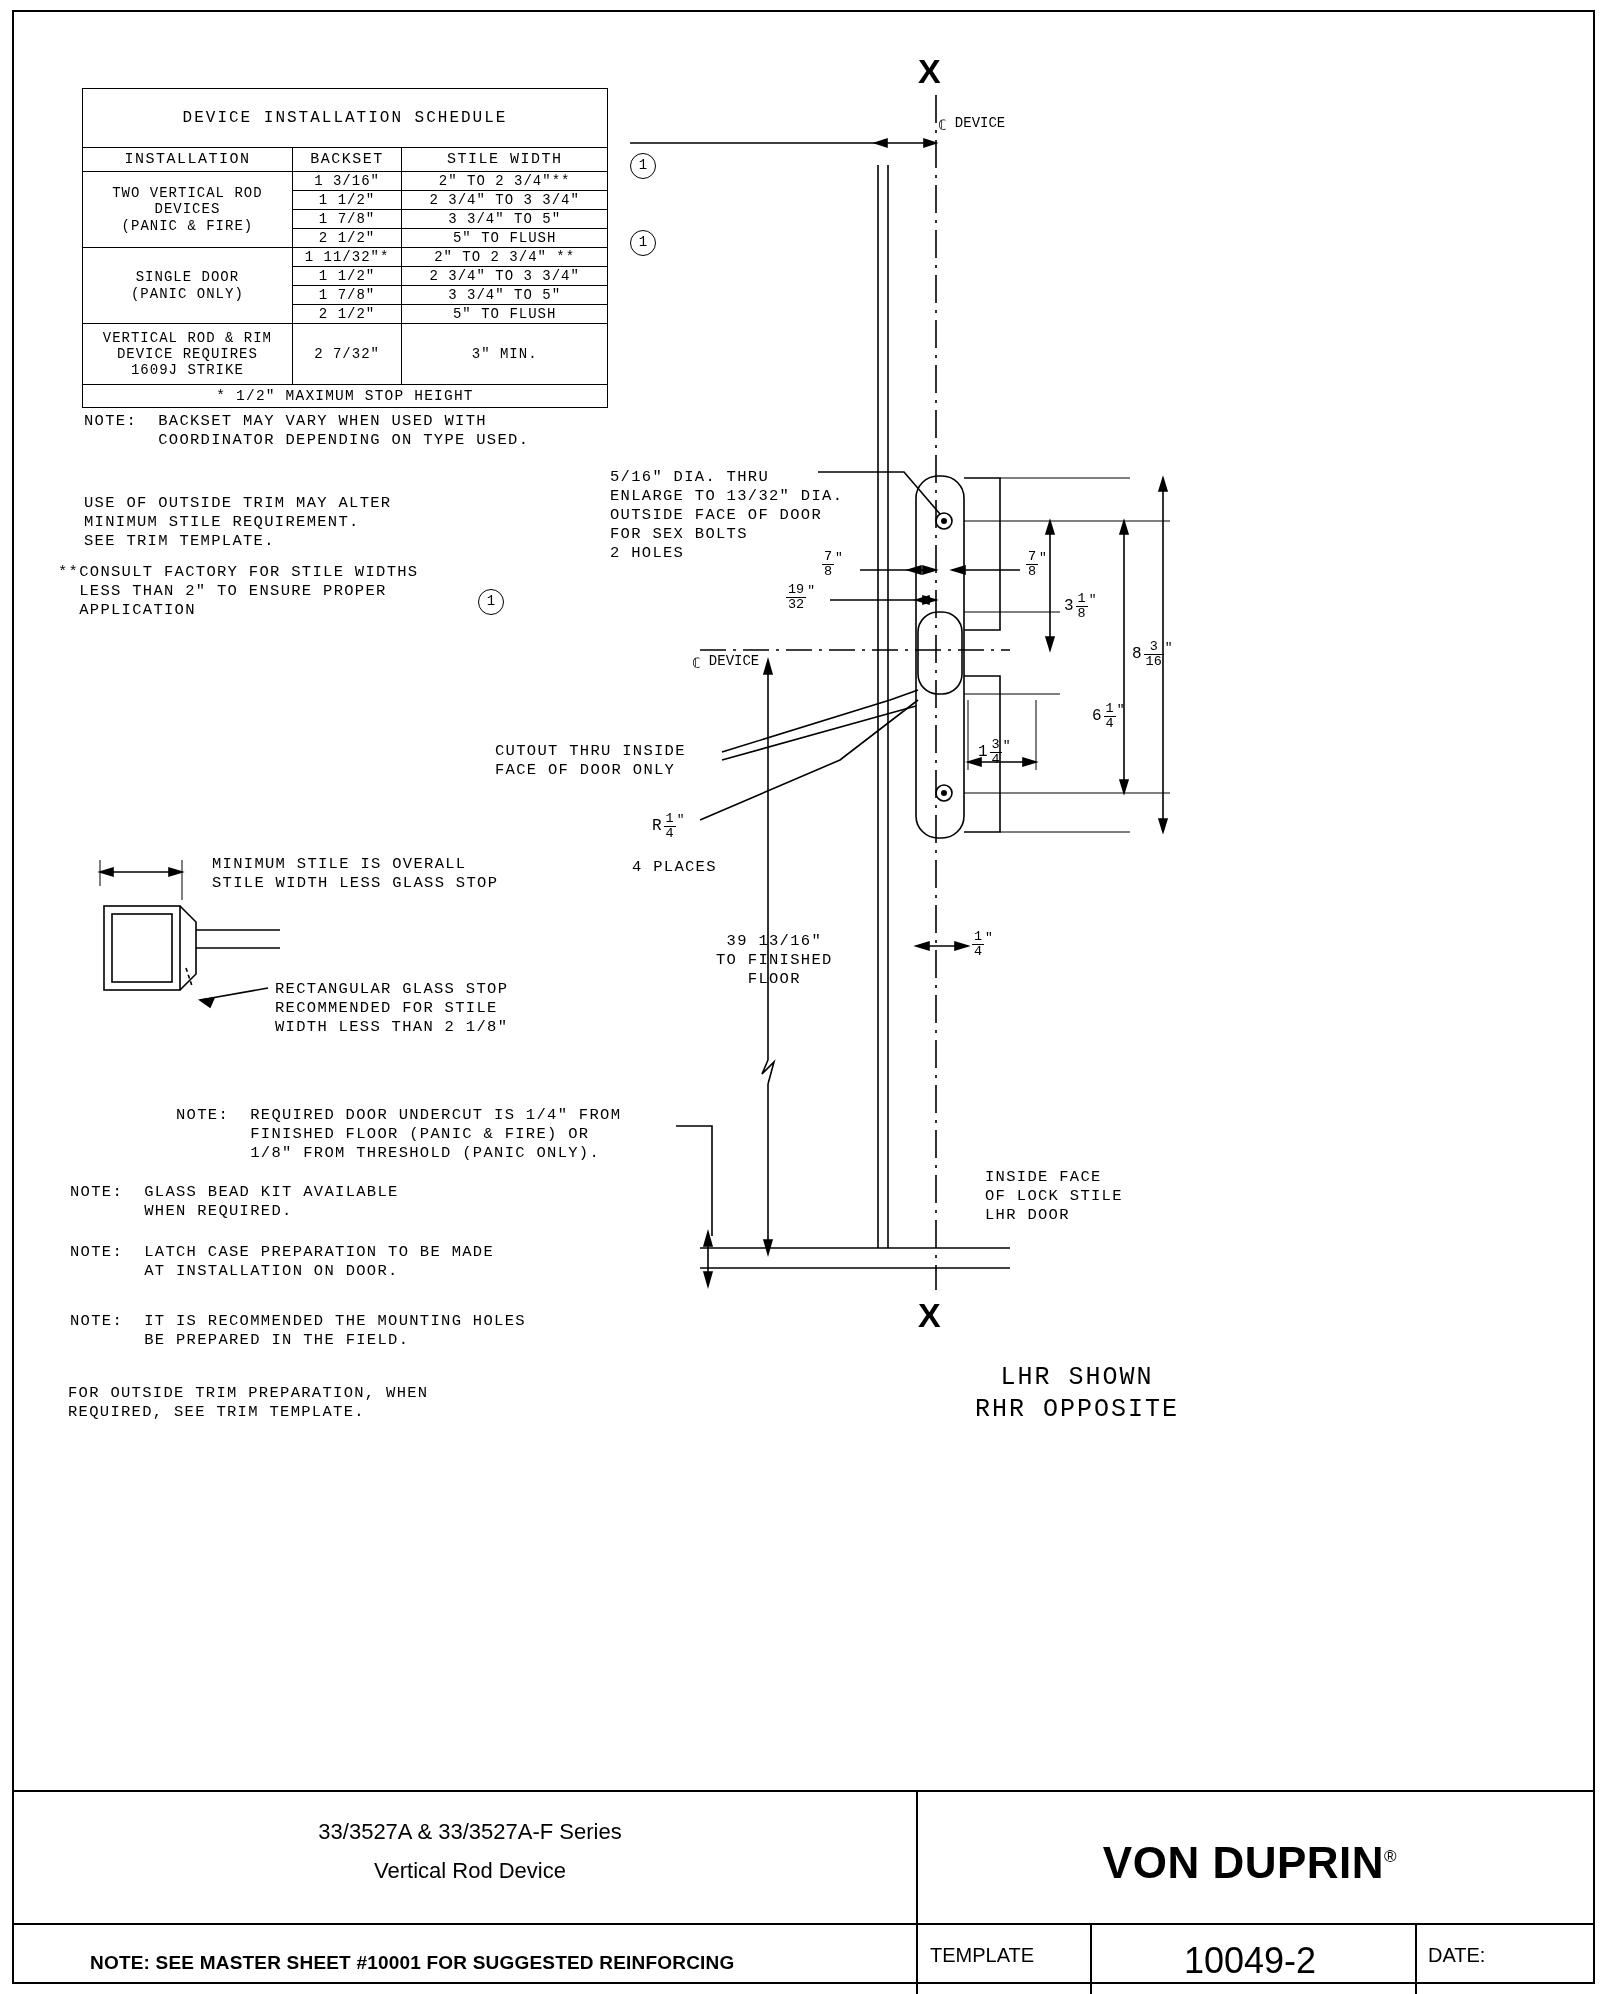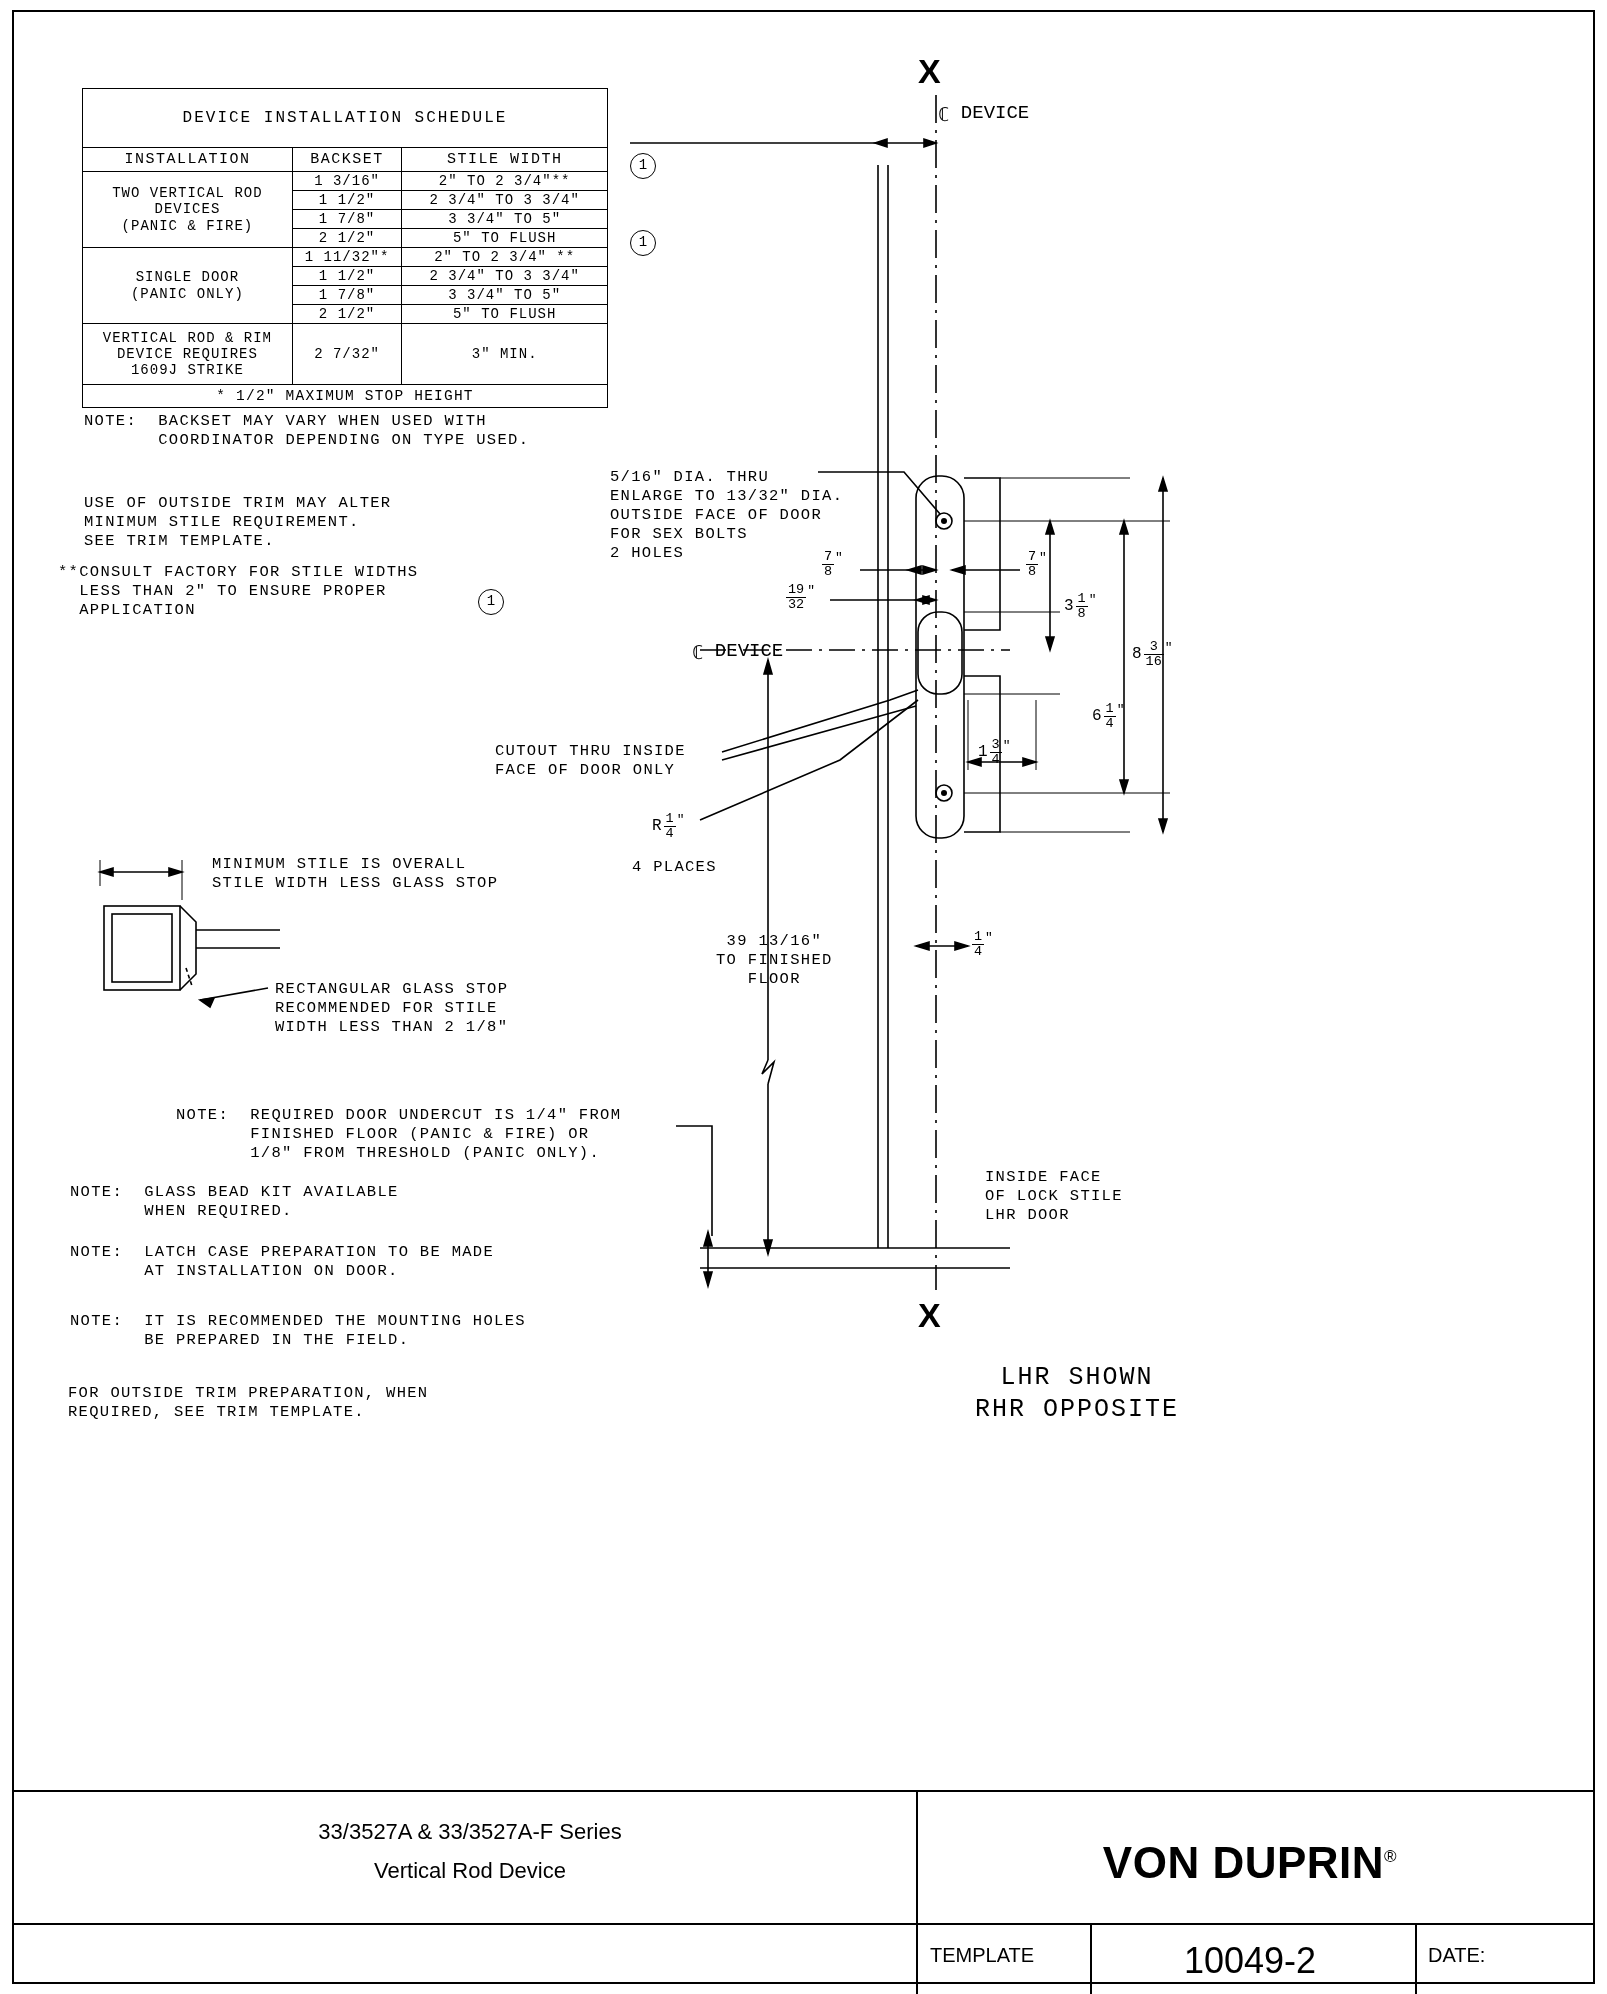--- a/index.html
+++ b/index.html
@@ -38,21 +38,21 @@
   .tb-v3{position:absolute;left:1090px;top:1923px;width:2px;height:71px;background:#000;}
   .series{position:absolute;left:120px;top:1812px;width:700px;text-align:center;font-size:22px;line-height:39px;font-family:"Liberation Sans",sans-serif;}
   .brand{position:absolute;left:930px;top:1838px;width:640px;text-align:center;font-size:44px;font-weight:bold;letter-spacing:0.5px;font-family:"Liberation Sans",sans-serif;}
   .brand .reg{font-size:17px;vertical-align:super;font-weight:normal;}
   .tmpl-label{position:absolute;left:930px;top:1944px;font-size:20px;font-family:"Liberation Sans",sans-serif;}
   .tmpl-num{position:absolute;left:1100px;top:1940px;width:300px;text-align:center;font-size:36px;font-family:"Liberation Sans",sans-serif;}
   .date-label{position:absolute;left:1428px;top:1944px;font-size:20px;font-family:"Liberation Sans",sans-serif;}
   .masternote{position:absolute;left:90px;top:1952px;font-size:19px;font-family:"Liberation Sans",sans-serif;font-weight:bold;letter-spacing:0.2px;}
 
   .bigX{position:absolute;font-family:"Liberation Sans",sans-serif;font-weight:bold;font-size:34px;}
-  .cl{position:absolute;font-family:"Liberation Mono",monospace;font-size:19px;}
+  .cl{position:absolute;font-family:"Liberation Mono",monospace;font-size:14px;margin-top:14px;}
   .cl .c{display:inline-block;transform:translateY(3px);}
   .lhr{position:absolute;font-family:"Liberation Mono",monospace;font-size:25px;letter-spacing:2px;line-height:32px;text-align:center;margin-left:15px;}
 </style>
 </head>
 <body>
 
 <div class="page">
   <div class="border-outer"></div>
 
   <table class="sched">
@@ -364,13 +364,14 @@
     <div>Vertical Rod Device</div>
   </div>
 
   <div class="brand">
     <span>VON DUPRIN</span><span class="reg">®</span>
   </div>
 
   <div class="tmpl-label">TEMPLATE</div>
   <div class="tmpl-num">10049-2</div>
   <div class="date-label">DATE:</div>
+  <div class="masternote">NOTE: SEE MASTER SHEET #10001 FOR SUGGESTED REINFORCING</div>
 </div>
 
 </body></html>

